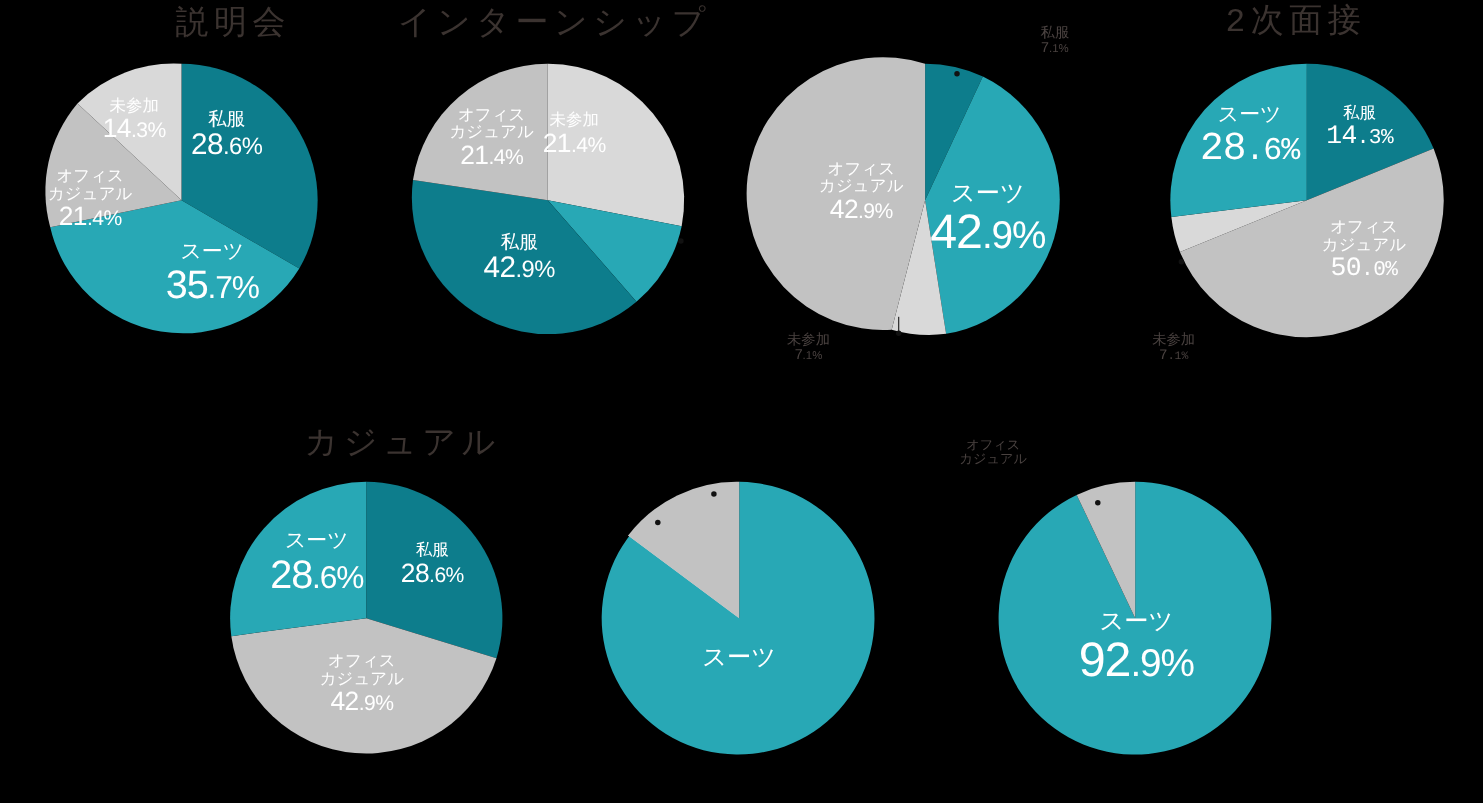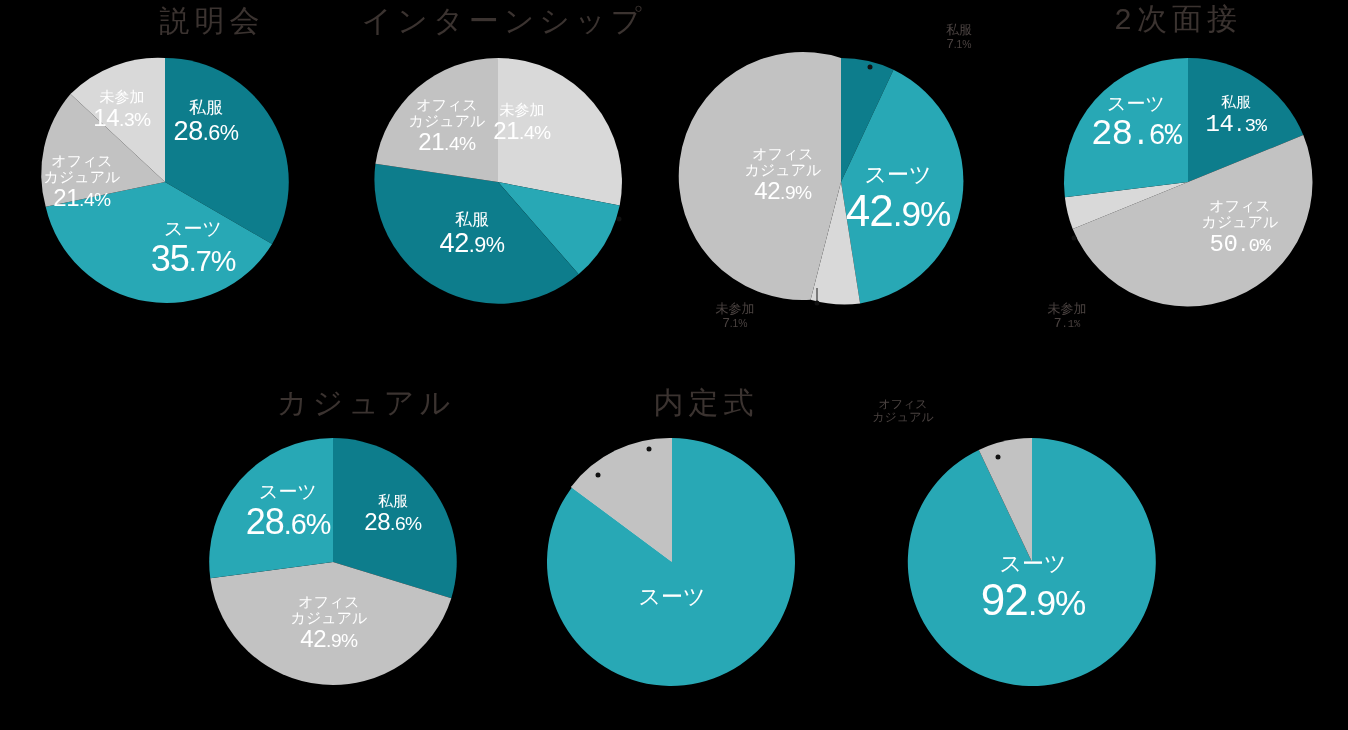--- a/index.html
+++ b/index.html
@@ -214,21 +214,20 @@
       <span class="pc">28<span class="dec">.6%</span></span>
     </div>
     <div class="slice-label sz-sm" style="left:133px;top:253px;">
       <span class="nm">オフィス</span>
       <span class="nm">カジュアル</span>
       <span class="pc">42<span class="dec">.9%</span></span>
     </div>
   </div>
 
   <div class="chart" style="left:536px;top:370px;width:340px;height:360px;">
-    <div class="chart-title" style="top:18px;">内定式</div>
     <div class="pie-wrap" style="left:12px;top:68px;width:248px;height:248px;">
       <svg width="248" height="248" viewBox="0 0 248 248">
         <path d="M124 124 L124 0 A124 124 0 1 1 67.5 13.1 Z" fill="#28a8b5"></path>
         <path d="M124 124 L67.5 13.1 A124 124 0 0 1 23.0 48.9 Z" fill="#d9d9d9"></path>
         <path d="M124 124 L23.0 48.9 A124 124 0 0 1 124 0 Z" fill="#c2c2c2"></path>
       </svg>
     </div>
     <div class="slice-label sz-xl" style="left:136px;top:227px;">
       <span class="nm">スーツ</span>
     </div>

